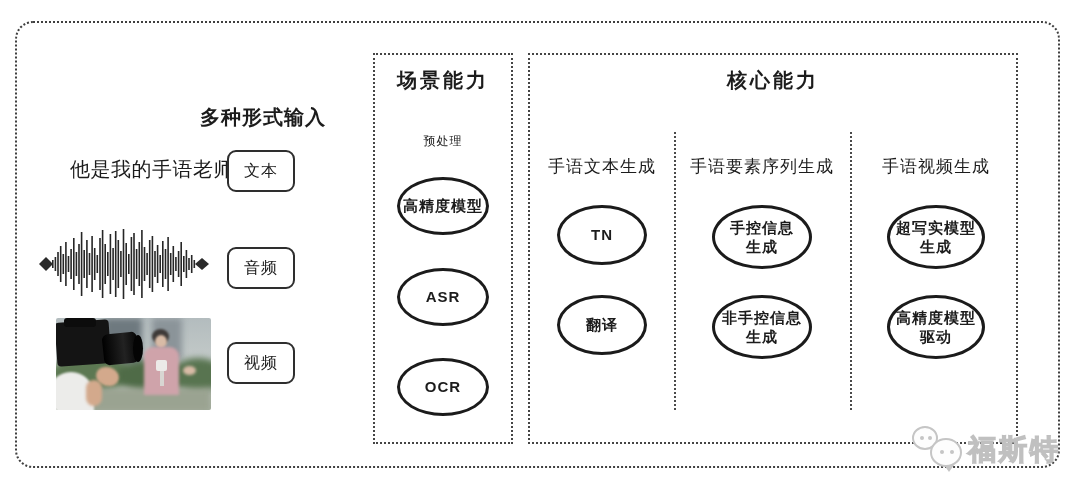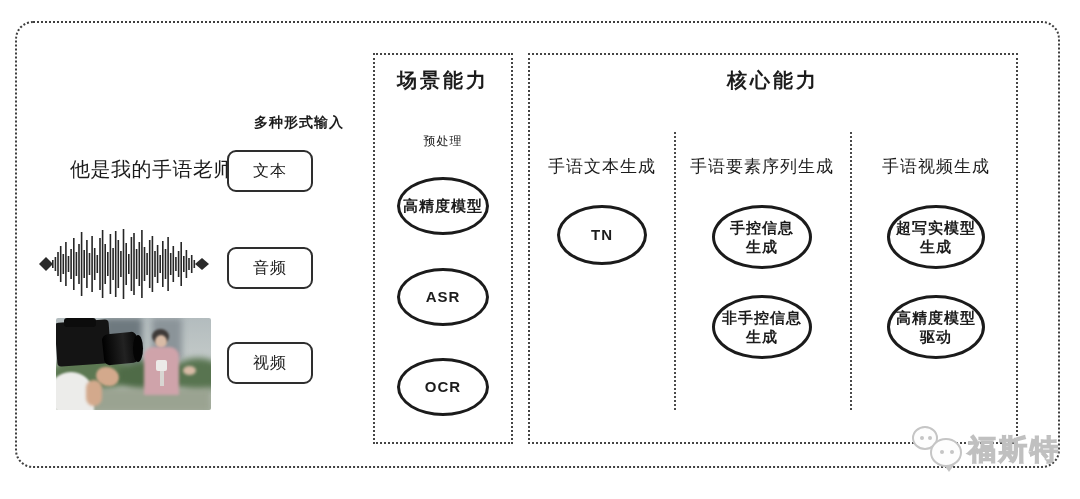--- a/index.html
+++ b/index.html
@@ -7,25 +7,25 @@
     position:relative;width:1080px;height:499px;background:#ffffff;overflow:hidden;
     font-family:"Liberation Sans","DejaVu Sans",sans-serif;color:#1c1c1c;
   }
   .abs{position:absolute;}
   
   .outer-border{
     left:15px;top:21px;width:1045px;height:447px;
     border:2px dotted #3f3f3f;border-radius:18px;box-sizing:border-box;
   }
   
-  .input-title{left:200px;top:104px;width:144px;text-align:right;
-    font-size:14px;font-weight:700;letter-spacing:1px;margin-top:10px;}
+  .input-title{left:200px;top:104px;width:144px;text-align:left;
+    font-size:20px;font-weight:700;letter-spacing:1px;}
   .sample-text{left:46px;top:156px;font-size:20px;letter-spacing:0.5px;margin-left:24px;}
   .io-box{
-    left:227px;width:86px;height:42px;border:2px solid #2e2e2e;border-radius:9px;
+    left:227px;width:68px;height:42px;border:2px solid #2e2e2e;border-radius:9px;
     box-sizing:border-box;display:flex;align-items:center;justify-content:center;
     font-size:16px;letter-spacing:1px;background:#fff;
   }
   .io-text{top:150px;} .io-audio{top:247px;} .io-video{top:342px;}
   .waveform{left:38px;top:228px;}
   
   .photo{left:56px;top:318px;width:155px;height:92px;overflow:hidden;border-radius:2px;
     background:linear-gradient(#b3bcbe 0%,#c6ccca 55%,#aab3a4 100%);}
   .photo div{position:absolute;}
   .ph-b1{left:48px;top:0;width:38px;height:48px;background:#6e797f;filter:blur(3px);}
@@ -202,20 +202,24 @@
     <div class="abs cap-title">核心能力</div>
     <div class="abs divider dv1"></div>
     <div class="abs divider dv2"></div>
 
     <div class="abs col col1">
       <div class="abs col-header">手语文本生成</div>
       <div class="abs node n-c1 core-n1">
         <div>TN</div>
         <div></div>
       </div>
+      <div class="abs node n-c1 core-n2">
+        <div>翻译</div>
+        <div></div>
+      </div>
     </div>
 
     <div class="abs col col2">
       <div class="abs col-header">手语要素序列生成</div>
       <div class="abs node n-c2 core-n1">
         <div>手控信息</div>
         <div>生成</div>
       </div>
       <div class="abs node n-c2 core-n2">
         <div>非手控信息</div>

